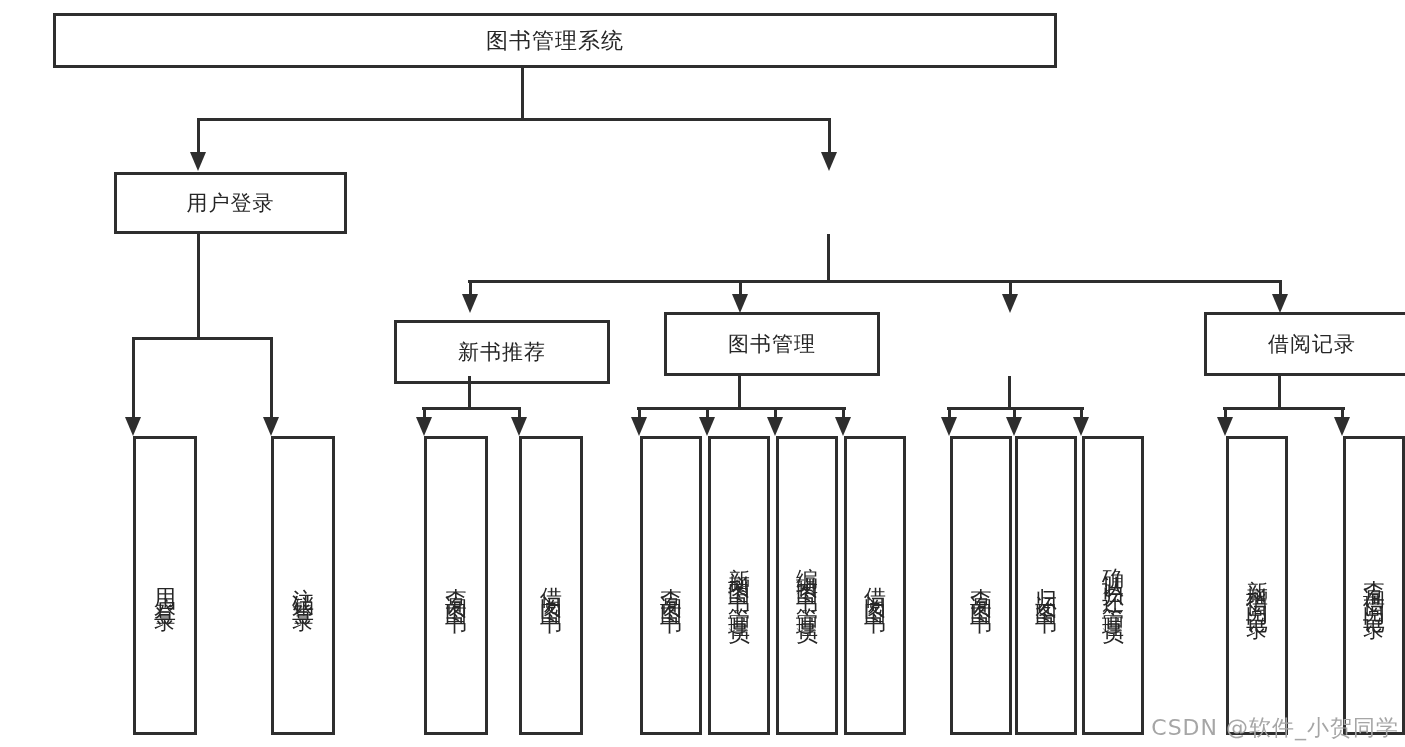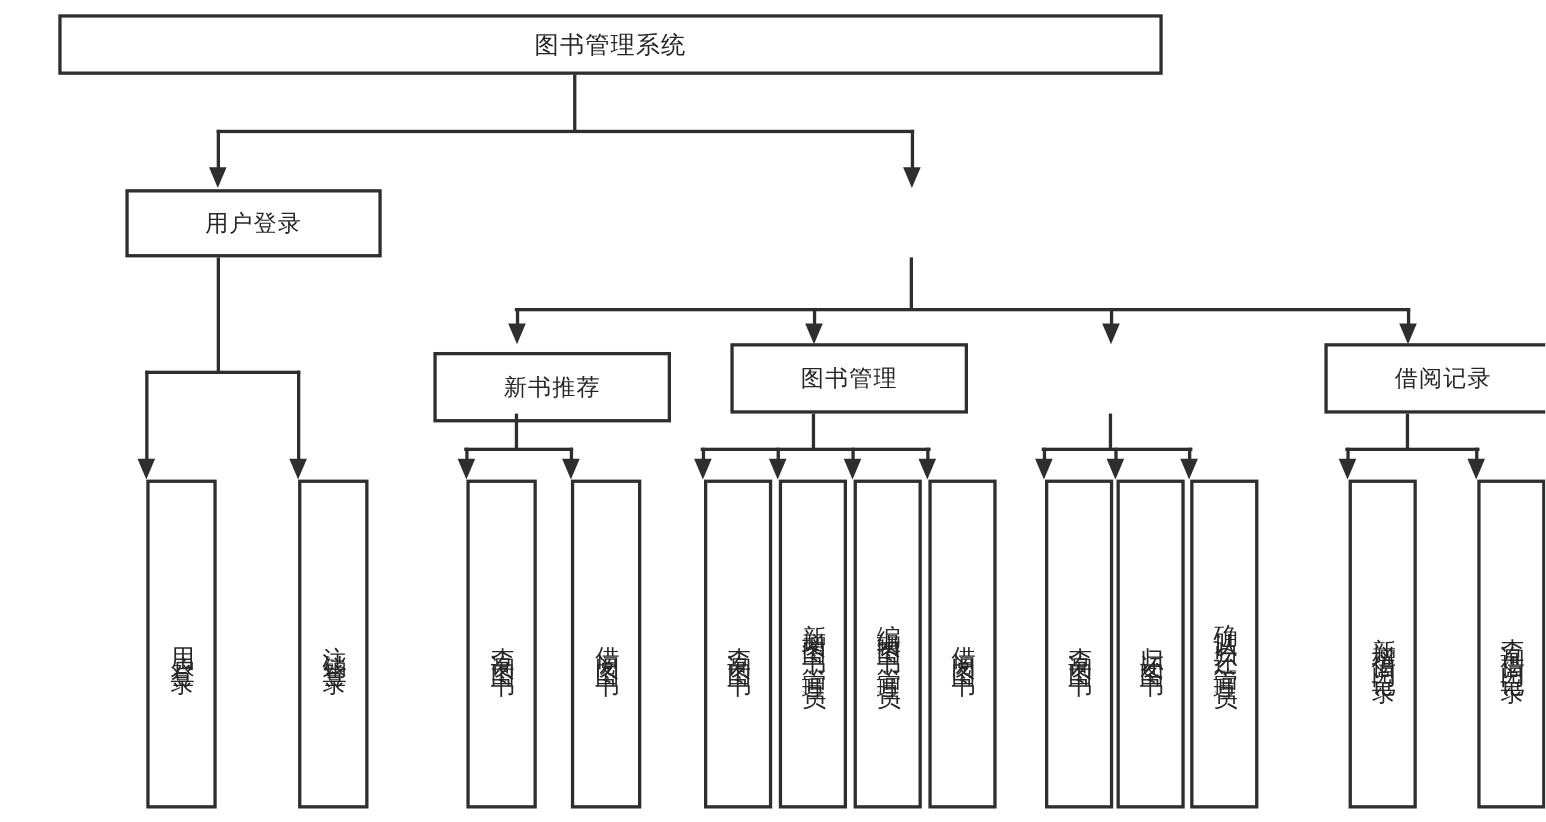--- a/index.html
+++ b/index.html
@@ -172,14 +172,15 @@
     <span class="vtext">确认归还（管理员）</span>
   </div>
 
   <div class="node leaf" style="left:1194px;top:436px;width:62px;height:299px">
     <span class="vtext">新增借阅记录</span>
   </div>
   <div class="node leaf" style="left:1311px;top:436px;width:62px;height:299px">
     <span class="vtext">查询借阅记录</span>
   </div>
 
+  <div class="watermark">CSDN @软件_小贺同学</div>
 
 </div>
 
 </body></html>

